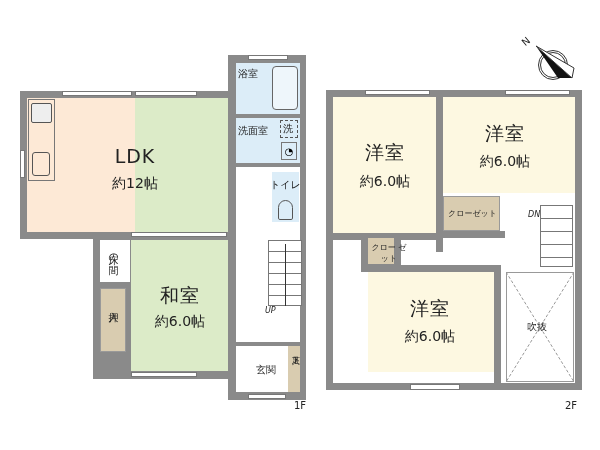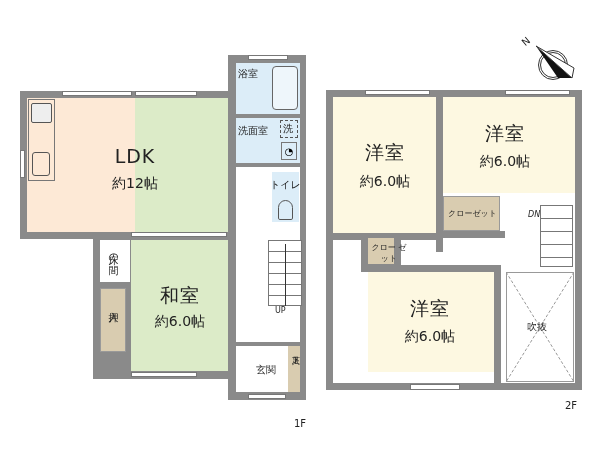--- a/index.html
+++ b/index.html
@@ -68,24 +68,24 @@
   </div>
   <div class="abs" style="left:285px;top:244px;width:1px;height:62px;background:#333;"></div>
   <div class="abs" style="left:236px;top:346px;width:52px;height:46px;background:#fff;"></div>
   <div class="abs" style="left:288px;top:346px;width:12px;height:46px;background:#d9ccb0;"></div>
   <div class="win" style="left:248px;top:394px;width:38px;height:5px;"></div>
 
   <div class="room-label sm" style="left:238px;top:67px;">浴室</div>
   <div class="room-label sm" style="left:238px;top:124px;">洗面室</div>
   <div class="room-label sm" style="left:283px;top:122px;">洗</div>
   <div class="room-label sm" style="left:270px;top:178px;">トイレ</div>
-  <div class="room-label tiny" style="left:275px;top:306px;">UP</div>
+  <div class="room-label tiny" style="left:265px;top:306px;font-style:italic;">UP</div>
   <div class="room-label sm" style="left:256px;top:363px;">玄関</div>
   <div class="room-label tiny vert" style="left:289px;top:350px;">下足入</div>
-  <div class="room-label sm" style="left:294px;top:400px;margin-top:18px;">1F</div>
+  <div class="room-label sm" style="left:294px;top:400px;">1F</div>
 </div>
 
 <div>
   <div class="abs wall" style="left:326px;top:90px;width:256px;height:300px;background:#fff;border:7px solid #8a8a8a;"></div>
 
   <div class="abs" style="left:333px;top:97px;width:103px;height:136px;background:#fdf8e1;"></div>
   <div class="abs wall" style="left:436px;top:92px;width:7px;height:160px;"></div>
 
   <div class="abs" style="left:443px;top:97px;width:132px;height:96px;background:#fdf8e1;"></div>
   <div class="abs" style="left:443px;top:196px;width:57px;height:35px;background:#d9ccb0;border:1px solid #999;"></div>

